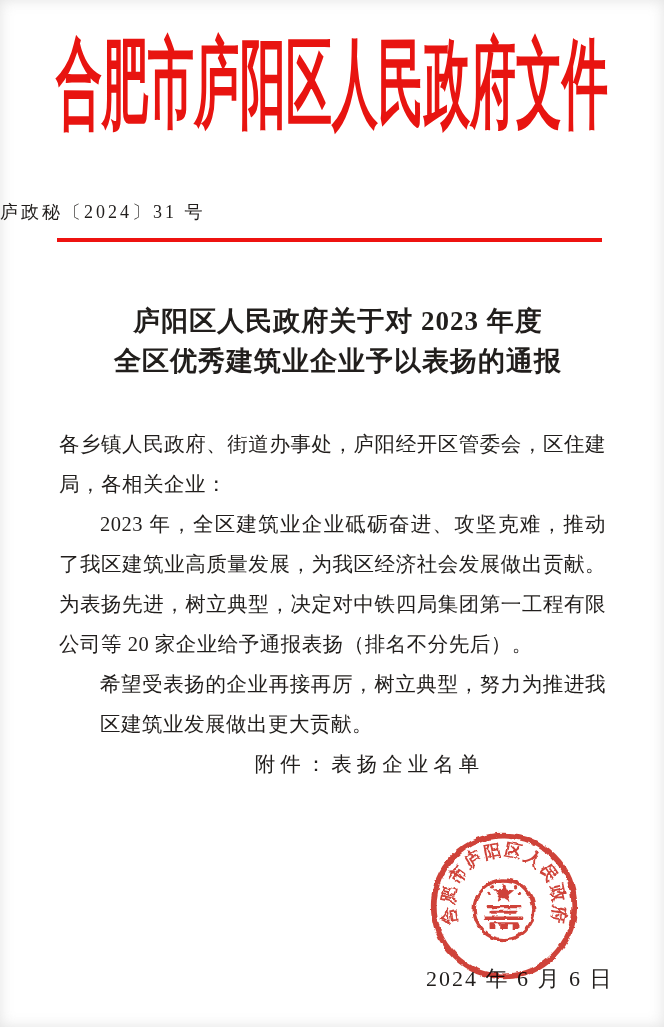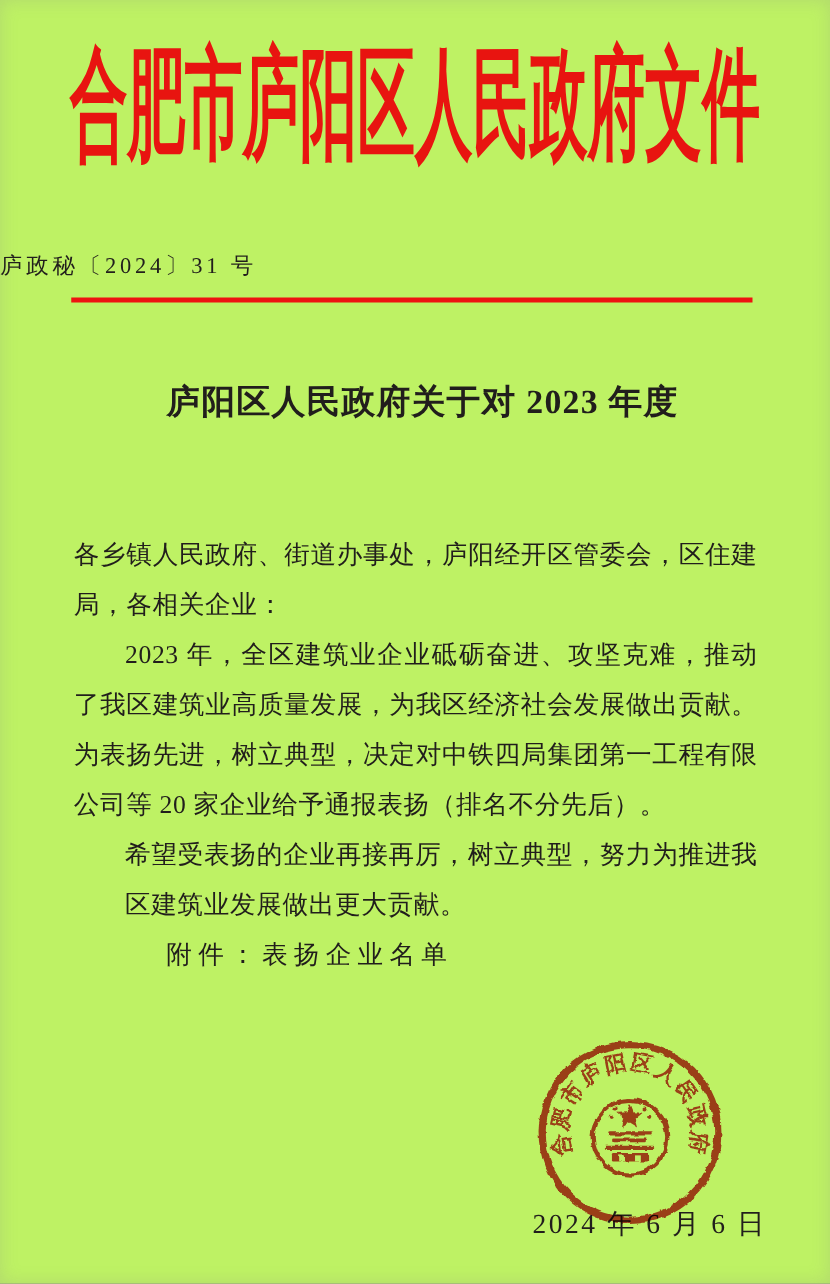--- a/index.html
+++ b/index.html
@@ -8,21 +8,21 @@
     --seal-red: #c8281c;
     --text-black: #211e1c;
   }
   * { margin: 0; padding: 0; box-sizing: border-box; }
   html, body { background: #888; }
   .page {
     position: relative;
     width: 664px;
     height: 1027px;
     margin: 0 auto;
-    background: #bef264;
+    background: #ffffff;
     overflow: hidden;
     font-family: "Liberation Serif", "DejaVu Serif", serif;
     color: var(--text-black);
     box-shadow: inset 0 0 14px rgba(140,140,140,0.25);
   }
   .header-title {
     position: absolute;
     top: 36px;
     left: 0;
     right: 0;
@@ -75,21 +75,21 @@
     letter-spacing: 0.5px;
     font-family: Liberation Serif, serif;
   }
   .body-text p { margin: 0; }
   .para-indent { text-indent: 2em; }
   .para-block-indent { padding-left: 2em; }
   .attachment-line {
     margin-top: 27px;
     padding-left: 74px;
     letter-spacing: 5px;
-    text-align: left;
+    text-align: center;
   }
   .issue-date {
     position: absolute;
     top: 964px;
     left: 426px;
     font-size: 22px;
     letter-spacing: 2px;
     z-index: 1;
   }
   .official-seal {
@@ -116,20 +116,21 @@
 <div class="page">
 
   <div class="header-title">合肥市庐阳区人民政府文件</div>
 
   <div class="doc-number">庐政秘〔2024〕31 号</div>
 
   <div class="red-line"></div>
 
   <div class="doc-title">
     <div>庐阳区人民政府关于对 2023 年度</div>
+    <div>全区优秀建筑业企业予以表扬的通报</div>
   </div>
 
   <div class="body-text">
     <p>各乡镇人民政府、街道办事处，庐阳经开区管委会，区住建局，各相关企业：</p>
     <p class="para-indent">2023 年，全区建筑业企业砥砺奋进、攻坚克难，推动了我区建筑业高质量发展，为我区经济社会发展做出贡献。为表扬先进，树立典型，决定对中铁四局集团第一工程有限公司等 20 家企业给予通报表扬（排名不分先后）。</p>
     <p class="para-block-indent">希望受表扬的企业再接再厉，树立典型，努力为推进我区建筑业发展做出更大贡献。</p>
     <p class="attachment-line">附件：表扬企业名单</p>
   </div>
 
   <div class="issue-date">2024 年 6 月 6 日</div>

